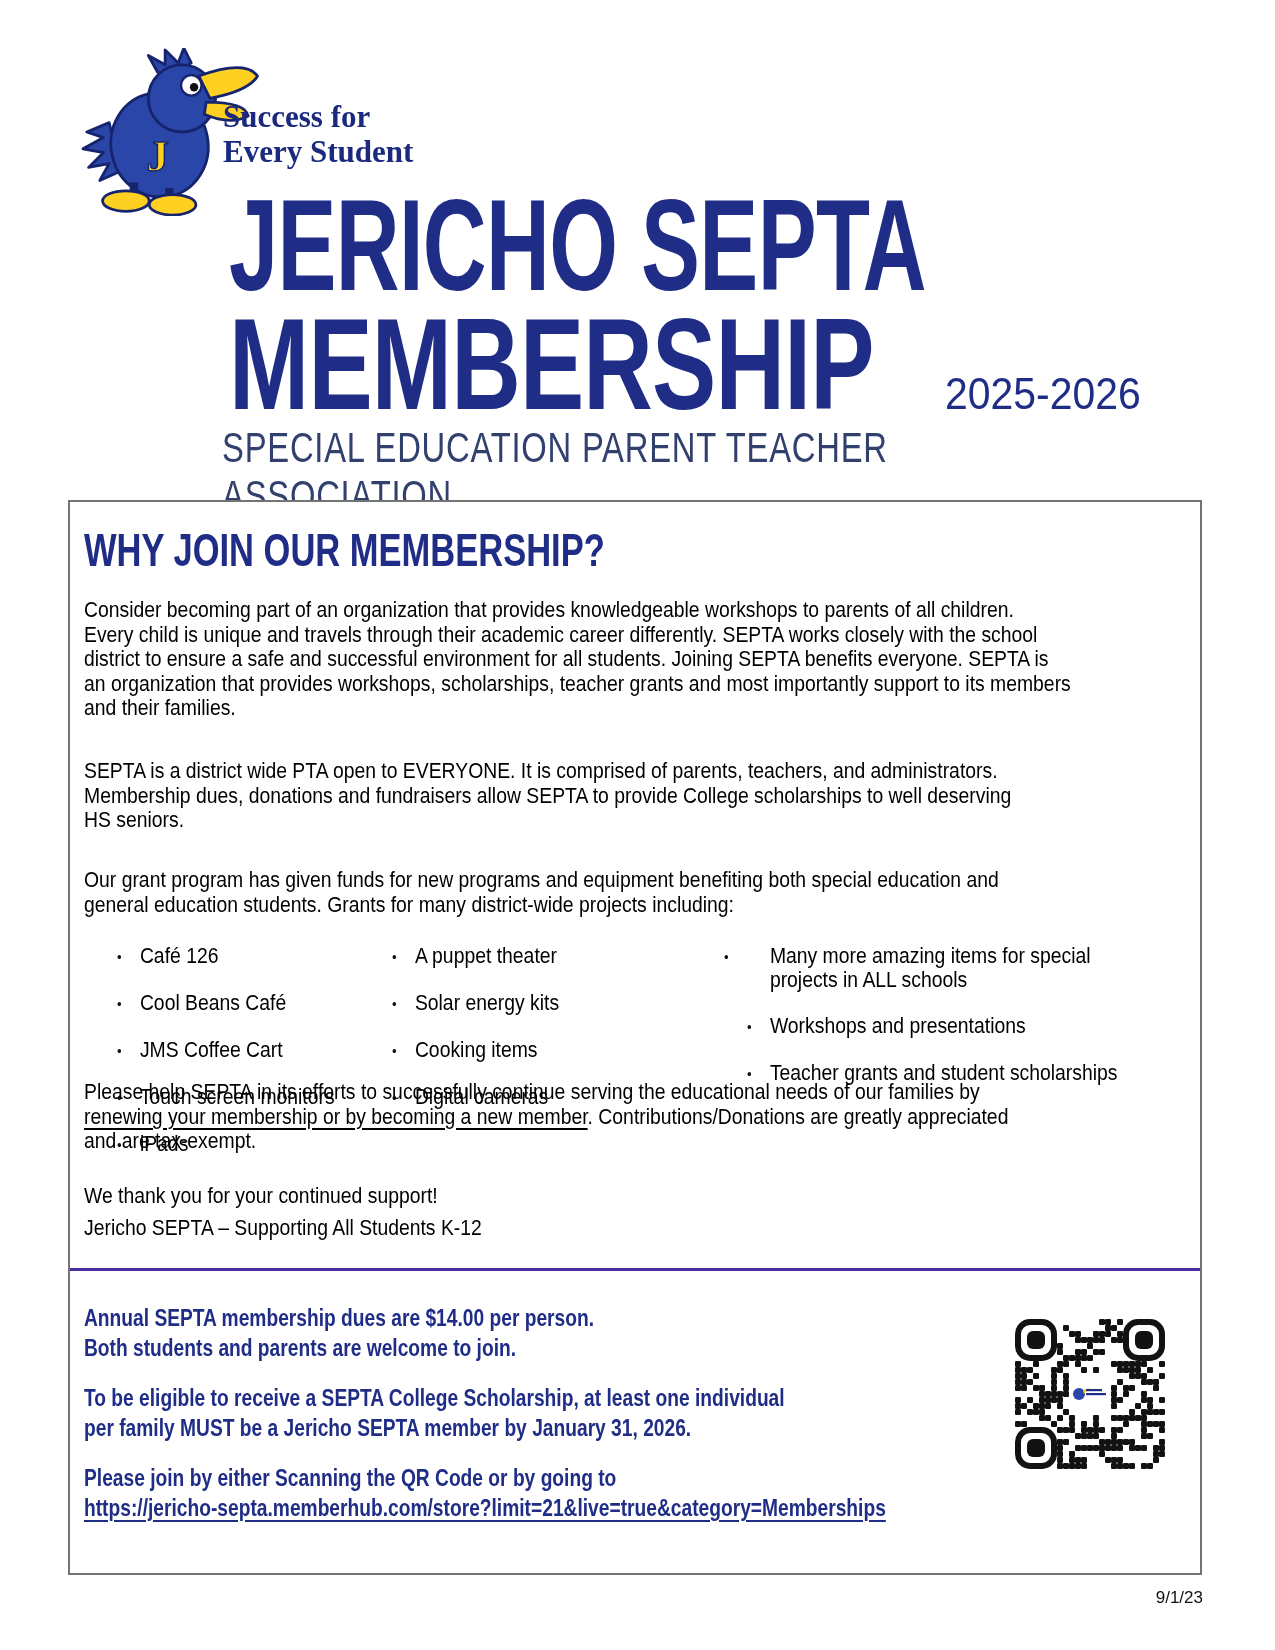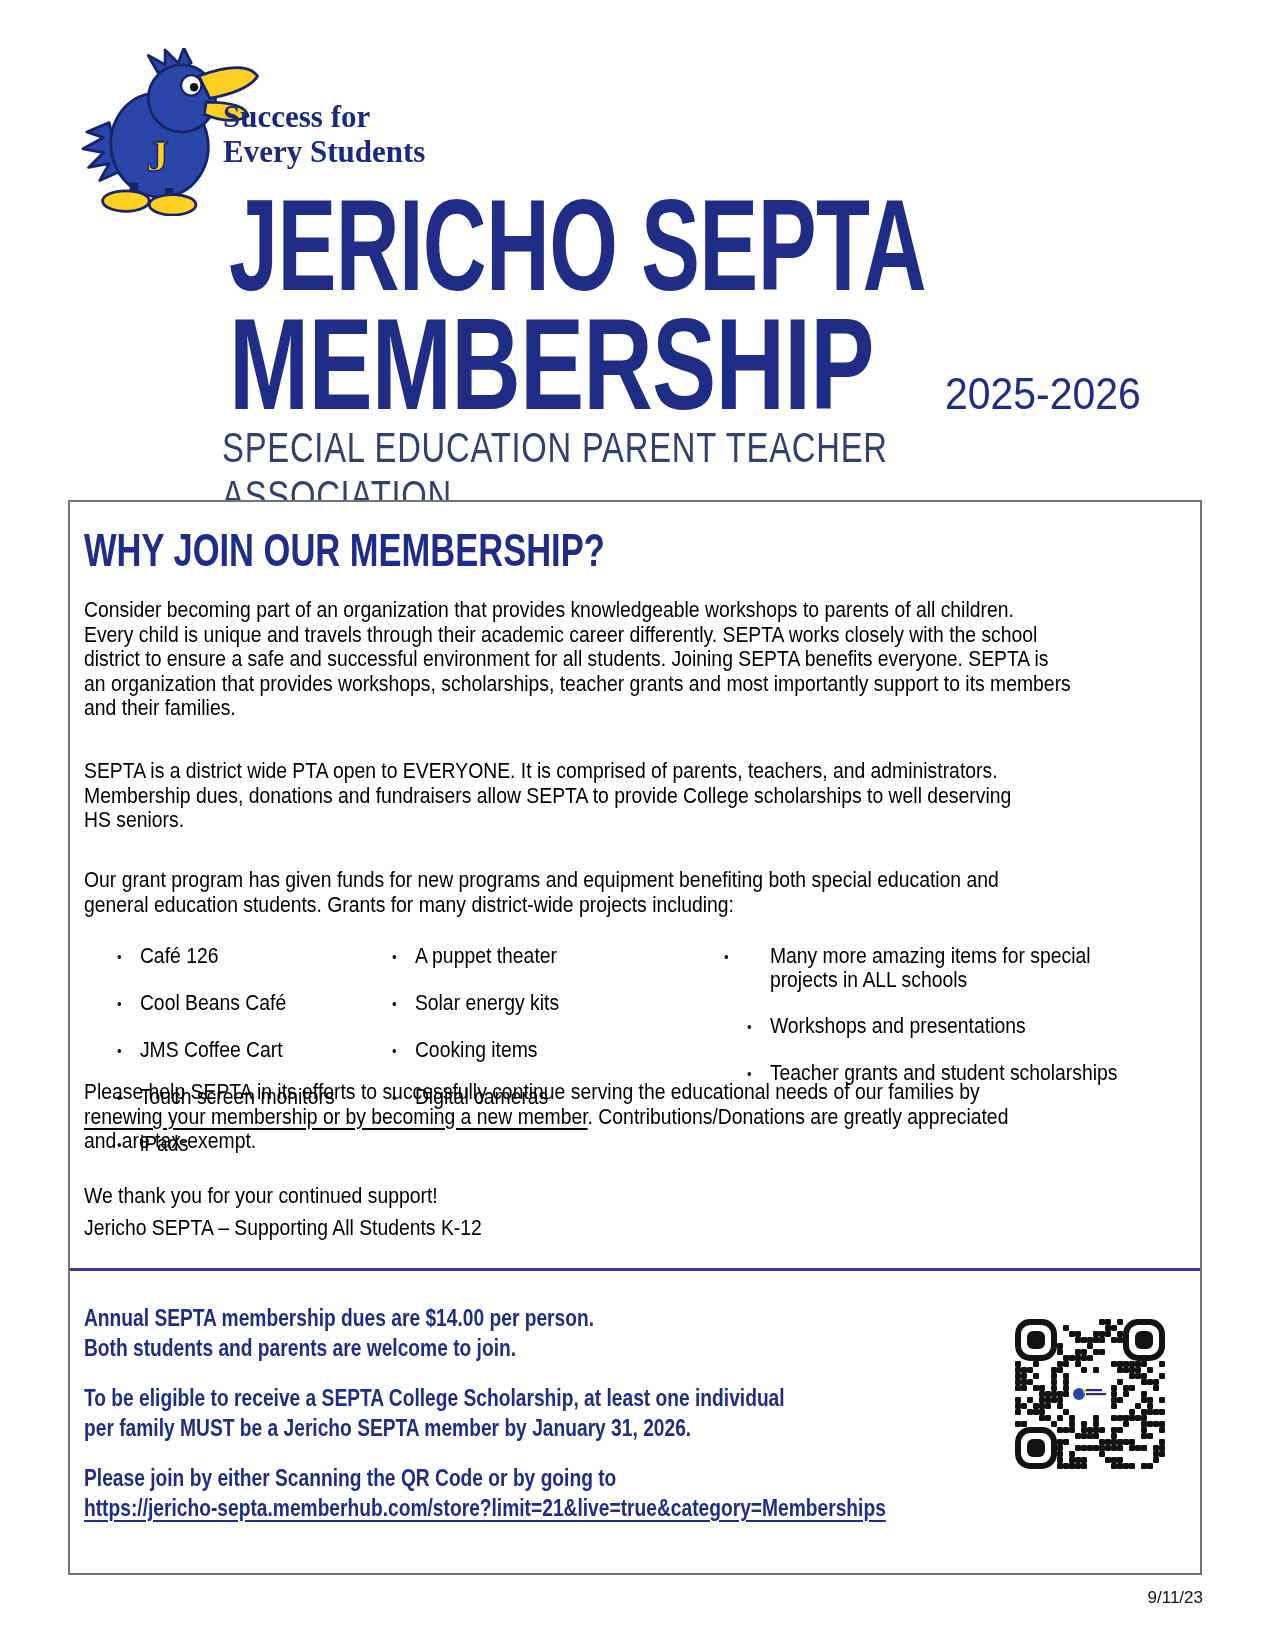--- a/index.html
+++ b/index.html
@@ -59,21 +59,21 @@
     <circle cx="126" cy="40" r="11" fill="#ffffff" stroke="#16246e" stroke-width="2.5"></circle>
     <circle cx="129" cy="42" r="4.5" fill="#111"></circle>
     <text x="78" y="132" font-family="Liberation Serif, serif" font-size="48" font-weight="bold" fill="#fdd021" stroke="#16246e" stroke-width="1.5">J</text>
     <rect x="60" y="144" width="9" height="14" fill="#16246e"></rect>
     <rect x="98" y="150" width="9" height="12" fill="#16246e"></rect>
     <ellipse cx="56" cy="164" rx="25" ry="11" fill="#fdd021" stroke="#16246e" stroke-width="3"></ellipse>
     <ellipse cx="106" cy="168" rx="25" ry="11" fill="#fdd021" stroke="#16246e" stroke-width="3"></ellipse>
   </svg>
 
   <div class="abs tagline">Success for
-Every Students</div>
+Every Student</div>
   <div class="abs sx title-line title1">JERICHO SEPTA</div>
   <div class="abs sx title-line title2">MEMBERSHIP</div>
   <div class="abs sx year">2025-2026</div>
   <div class="abs sx subtitle">SPECIAL EDUCATION PARENT TEACHER ASSOCIATION</div>
 
   <div class="abs content-box">
     <div class="sx box-heading">WHY JOIN OUR MEMBERSHIP?</div>
 
     <div class="sx para p1">Consider becoming part of an organization that provides knowledgeable workshops to parents of all children.
 Every child is unique and travels through their academic career differently. SEPTA works closely with the school
@@ -339,14 +339,14 @@
         <rect x="12" y="120" width="18" height="18" rx="6" fill="#121212"></rect>
         <g transform="translate(58,64)">
           <circle cx="6" cy="11" r="6" fill="#2946a8"></circle>
           <path d="M10 7 L17 5 L11 11 Z" fill="#fdd021"></path>
           <rect x="13" y="6" width="16" height="2.2" fill="#1f2d87"></rect>
           <rect x="13" y="10" width="20" height="2.2" fill="#1f2d87"></rect>
         </g>
       </svg>
   </div>
 
-  <div class="abs date">9/11/23</div>
+  <div class="abs date">9/1/23</div>
 </div>
 
 </body></html>

